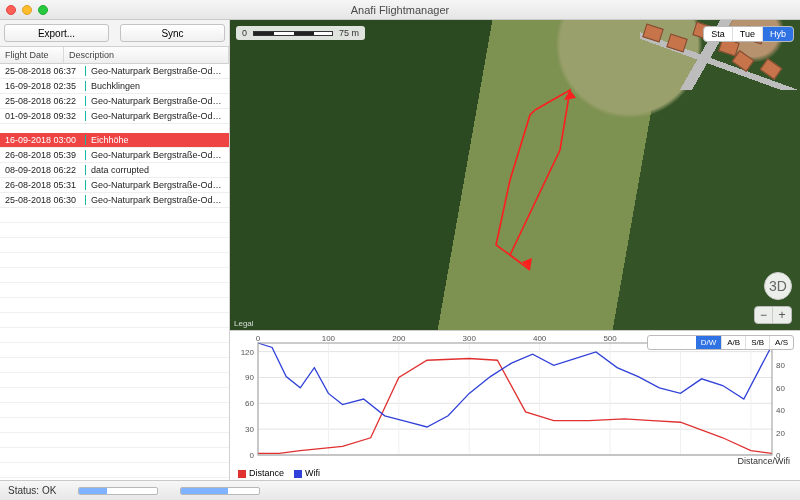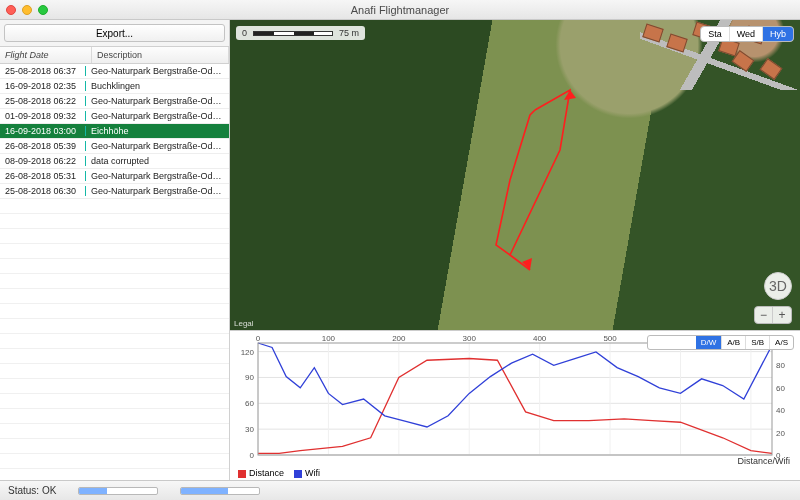--- a/index.html
+++ b/index.html
@@ -10,26 +10,26 @@
   .tl.red{background:#ff5f57;border:1px solid #e24640;}
   .tl.yel{background:#ffbd2e;border:1px solid #dea123;}
   .tl.grn{background:#28c940;border:1px solid #1dad2c;}
   .title { position:absolute; left:0; right:0; text-align:center; font-size:11px; color:#4a4a4a; pointer-events:none;}
   .content { display:flex; height:460px; }
   .sidebar { width:230px; background:#fff; border-right:1px solid #d0d0d0; display:flex; flex-direction:column;}
   .sb-toolbar { display:flex; gap:11px; padding:4px; border-bottom:1px solid #d0d0d0; background:#f4f4f4;}
   .sb-toolbar button { flex:1; height:18px; font-size:10px; background:linear-gradient(#fff,#f0f0f0); border:1px solid #c3c3c3; border-radius:3px; cursor:pointer;}
   .table-head { display:flex; background:linear-gradient(#fdfdfd,#efefef); border-bottom:1px solid #d0d0d0; font-size:9px; color:#444;}
   .th { padding:3px 5px; border-right:1px solid #d9d9d9;}
-  .th.date{width:92px;font-style:italic;} .th.desc{flex:1;}
+  .th.date{width:64px;} .th.desc{flex:1;}
   .rows { flex:1; overflow:hidden; }
   .row { display:flex; height:15px; border-bottom:1px solid #eee; font-size:9px; color:#222; align-items:center;}
   .row .c1{width:86px; padding:0 5px; border-right:1px solid #14b8a6; white-space:nowrap;}
   .row .c2{flex:1; padding:0 5px; white-space:nowrap; overflow:hidden; text-overflow:ellipsis;}
-  .row.selected{ background:#15803d; color:#fff; }
+  .row.selected{ background:#ef4444; color:#fff;margin-top:9px; }
   .row.empty{ border-bottom:1px solid #f0f0f0; }
   .main { flex:1; display:flex; flex-direction:column; }
   .map { height:310px; position:relative; background:#5b7a3e; overflow:hidden; }
   
   .map .grass{position:absolute; inset:0; background:
      radial-gradient(circle at 70% 8%, #9aa06c 0 14%, transparent 15%),
      radial-gradient(circle at 92% 4%, #b7926e 0 4%, transparent 5%),
      linear-gradient(100deg,#2c4a22 0 42%, #7d9150 42% 70%, #345427 70% 100%);
   }
   .map .road{position:absolute; top:0; right:0; width:160px; height:70px;
@@ -74,20 +74,21 @@
     <div class="tl yel"></div>
     <div class="tl grn"></div>
   </div>
   <div class="title">Anafi Flightmanager</div>
 </div>
 
 <div class="content">
   <div class="sidebar">
     <div class="sb-toolbar">
       <button>Export...</button>
+      <button>Sync</button>
     </div>
     <div class="table-head">
       <div class="th date">Flight Date</div>
       <div class="th desc">Description</div>
     </div>
     <div class="rows" id="rows">
         <div class="row">
           <div class="c1">25-08-2018 06:37</div>
           <div class="c2">Geo-Naturpark Bergstraße-Odenwald</div>
         </div>
@@ -221,21 +222,21 @@
         <polygon points="340,70 334,80 346,78" fill="#ff1e1e"></polygon>
         <polygon points="300,250 292,242 302,238" fill="#ff1e1e"></polygon>
       </svg>
       <div class="scalebar">
         <span>0</span>
         <div class="bar"></div>
         <span>75 m</span>
       </div>
       <div class="maptype" id="maptype">
           <span>Sta</span>
-          <span>Wed</span>
+          <span>Tue</span>
           <span class="active">Hyb</span>
         </div>
       <div class="compass">3D</div>
       <div class="zoom">
         <span>−</span>
         <span>+</span>
       </div>
       <div class="attrib">Legal</div>
     </div>
 

